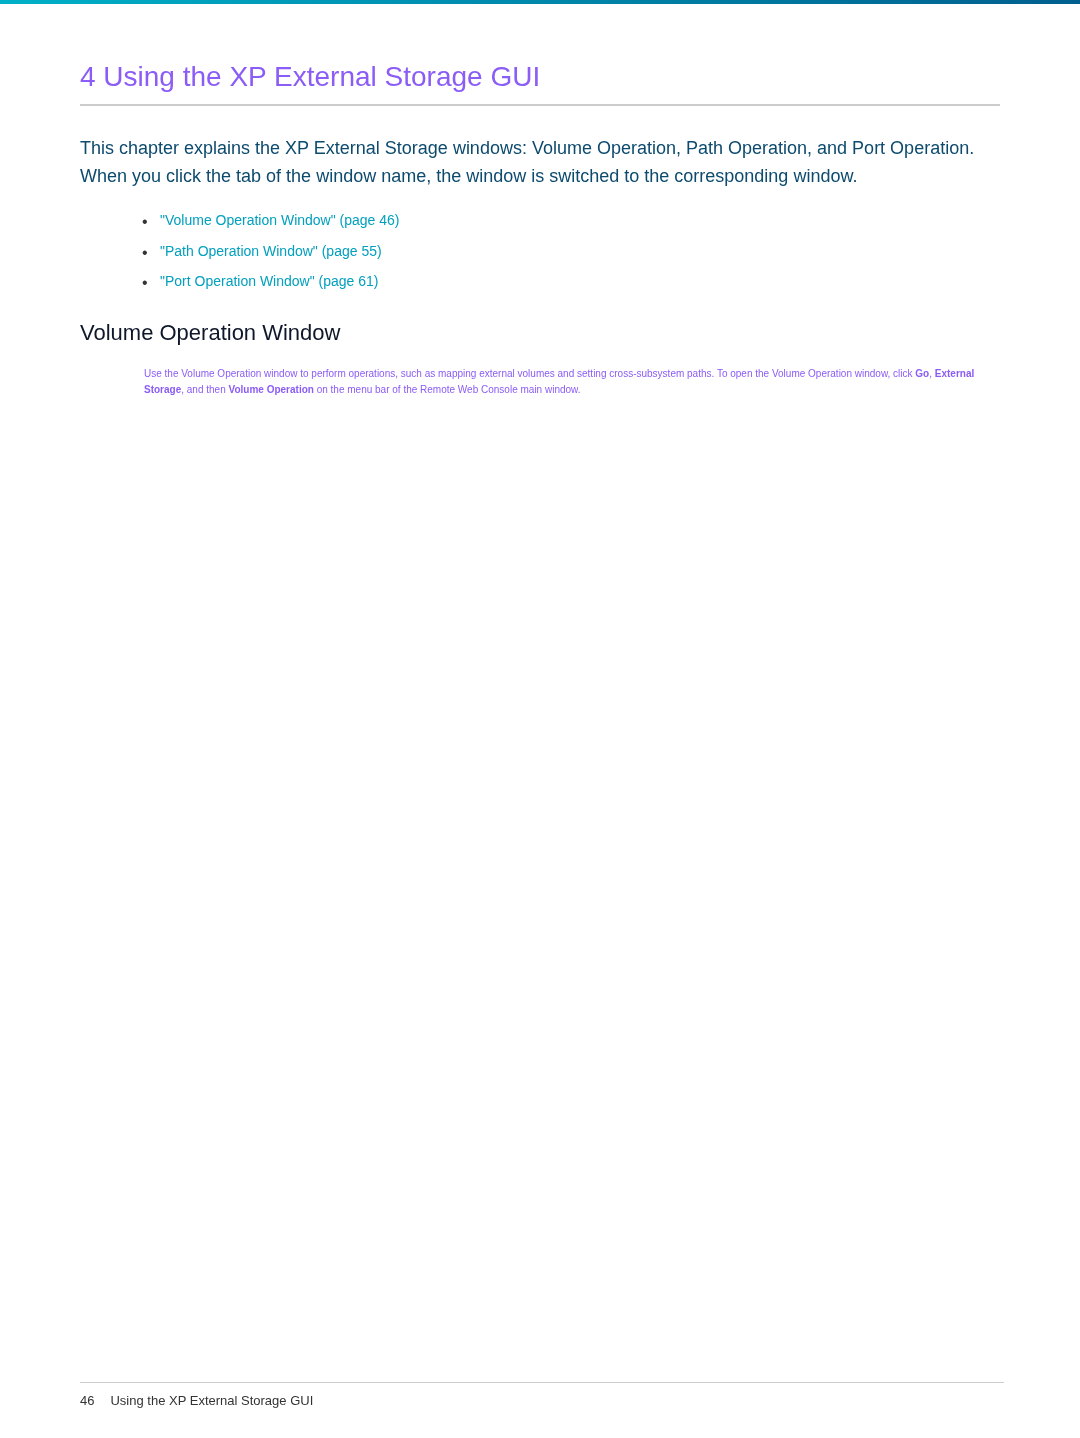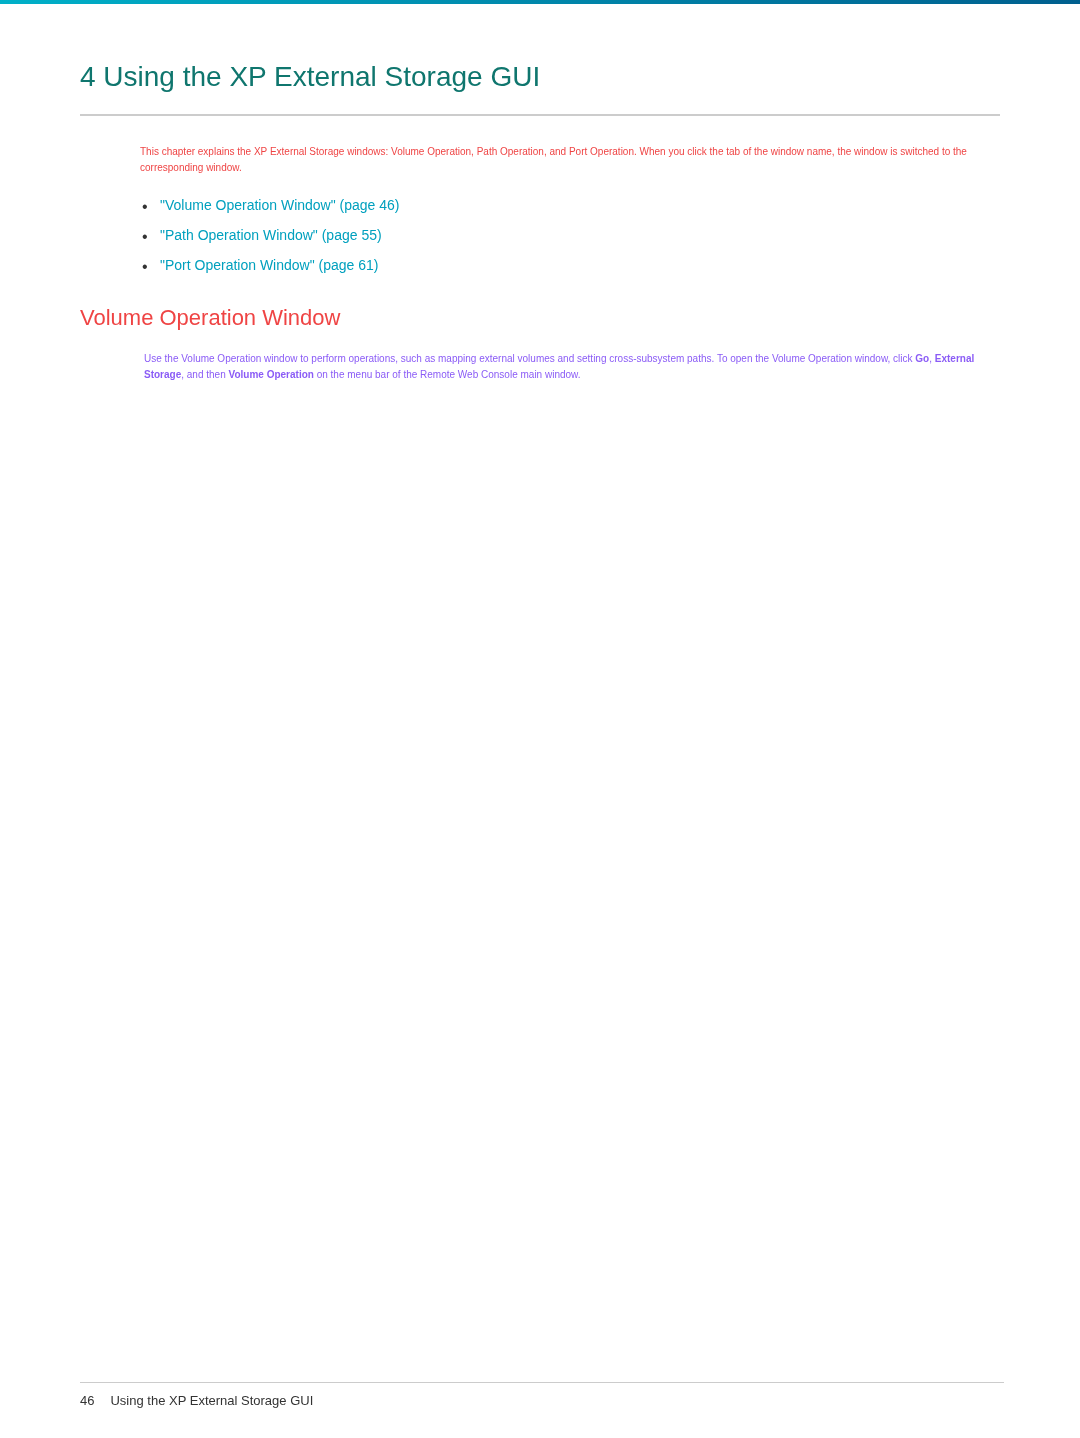--- a/index.html
+++ b/index.html
@@ -35,33 +35,32 @@
       left: 0;
     }
 
     .content-area {
       padding: 60px 80px 80px 80px;
     }
 
     .chapter-title {
       font-size: 28px;
       font-weight: 300;
-      color: #0f766e;
+      color: #8b5cf6;
       margin-bottom: 28px;
-      padding-bottom: 20px;
+      padding-bottom: 10px;
       border-bottom: 2px solid #cccccc;
       line-height: 1.2;
     }
 
     .chapter-intro {
-      margin-left: 60px;
       margin-bottom: 18px;
       line-height: 1.6;
-      color: #ef4444;
-      font-size: 10px;
+      color: #0c4a6e;
+      font-size: 18px;
     }
 
     .bullet-list {
       margin-left: 80px;
       margin-bottom: 28px;
       list-style: none;
     }
 
     .bullet-list li {
       position: relative;
@@ -79,21 +78,21 @@
 
     .bullet-list li a,
     .link-text {
       color: #00a0be;
       text-decoration: none;
     }
 
     .section-title {
       font-size: 22px;
       font-weight: 300;
-      color: #ef4444;
+      color: #0f172a;
       margin-bottom: 20px;
       margin-top: 10px;
     }
 
     .section-body {
       margin-left: 64px;
       line-height: 1.6;
       color: #8b5cf6;
       font-size: 10px;
     }

